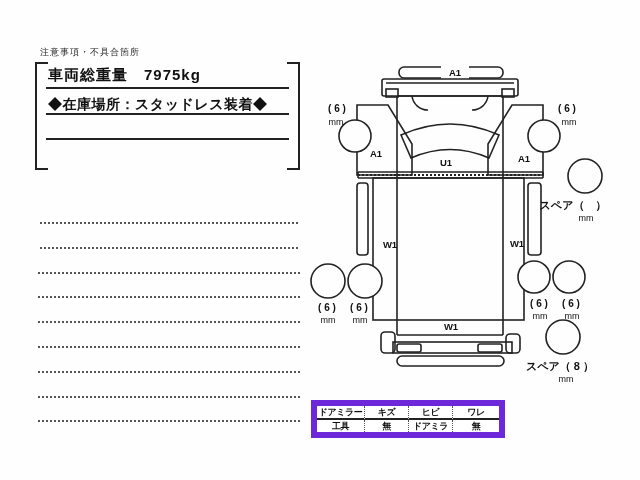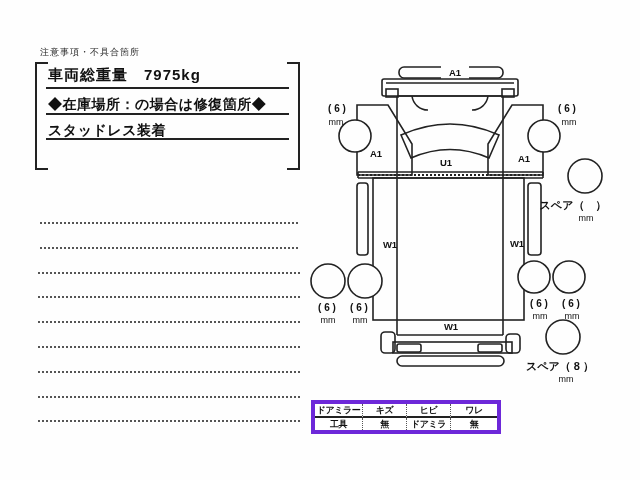--- a/index.html
+++ b/index.html
@@ -28,43 +28,42 @@
   
   #truck-svg { position:absolute; left:300px; top:55px; }
   .lbl   { font:bold 9.5px "Liberation Sans", sans-serif; fill:#111; }
   .tread { font:bold 10px "Liberation Sans", sans-serif; fill:#111; }
   .unit  { font:9px "Liberation Sans", sans-serif; fill:#111; }
   .jp    { font:bold 11px "Liberation Sans", sans-serif; fill:#111; }
 
   
   .ctable { position:absolute; left:311px; top:400px; display:grid;
             grid-template-columns:48px 44px 44px 46px;
-            border:4px solid #6d28d9; background:#fff; }
+            border:6px solid #6d28d9; background:#fff; }
   .cell { height:12px; line-height:12px; font-size:9px; font-weight:bold;
           text-align:center; overflow:hidden; letter-spacing:-0.5px;
           border-right:1px dotted #555; }
   .cell.lastcol { border-right:none; }
   .cell.r1 { border-bottom:2px solid #222; }
 </style>
 </head>
 <body>
 
 <div id="sheet">
 
   <div class="abs notice-header">注意事項・不具合箇所</div>
   <div class="abs bracket-l"></div>
   <div class="abs bracket-r"></div>
 
   <div class="abs big-line" style="left:48px; top:66px;">車両総重量　7975kg</div>
   <div class="abs solid-ul" style="left:46px; top:87px; width:243px;"></div>
 
-  <div class="abs mid-line" style="left:48px; top:96px;">◆在庫場所：の場合は修復箇所◆</div>
+  <div class="abs mid-line" style="left:48px; top:96px;">◆在庫場所：スタッドレス装着◆</div>
   <div class="abs solid-ul" style="left:46px; top:113px; width:243px;"></div>
 
-  <div class="abs mid-line" style="left:48px; top:122px;">スタッドレス装着</div>
   <div class="abs solid-ul" style="left:46px; top:138px; width:243px;"></div>
 
 
   <div class="abs dotted-ul" style="left:40px; top:222px; width:258px;"></div>
 
   <div class="abs dotted-ul" style="left:40px; top:247px; width:258px;"></div>
 
   <div class="abs dotted-ul" style="left:38px; top:272px; width:262px;"></div>
   <div class="abs dotted-ul" style="left:38px; top:296px; width:262px;"></div>
   <div class="abs dotted-ul" style="left:38px; top:321px; width:262px;"></div>

